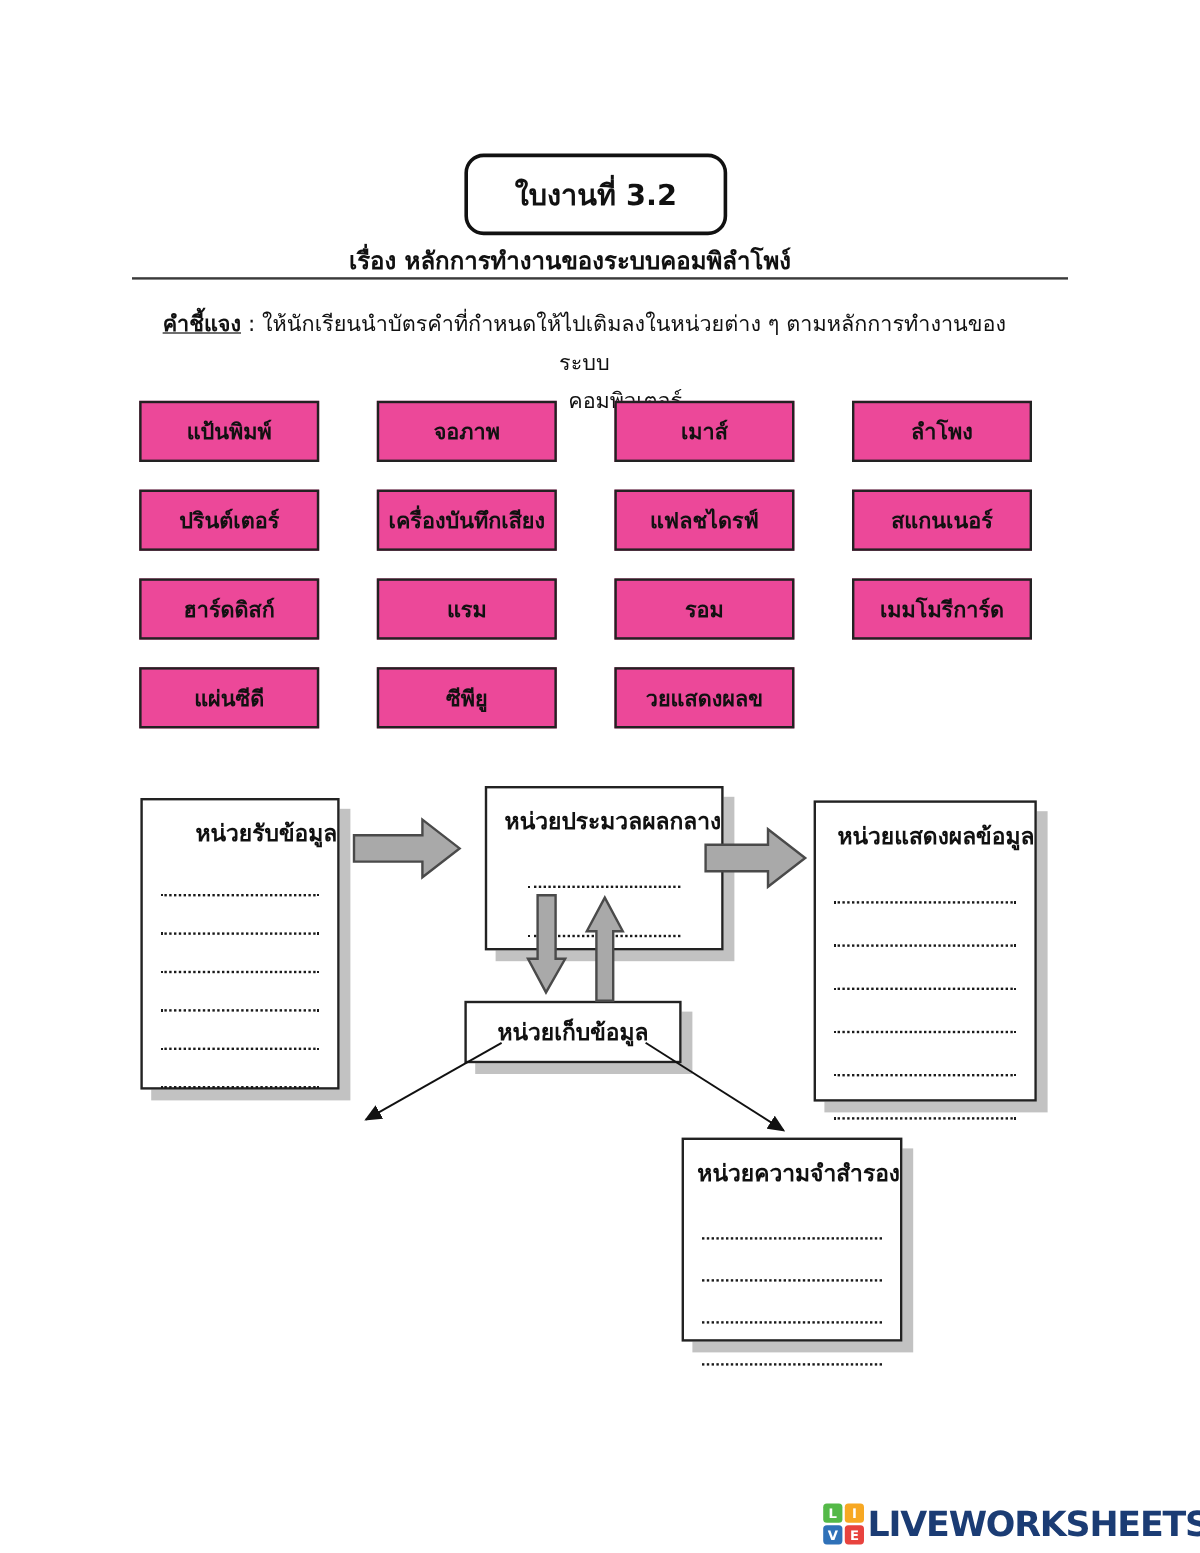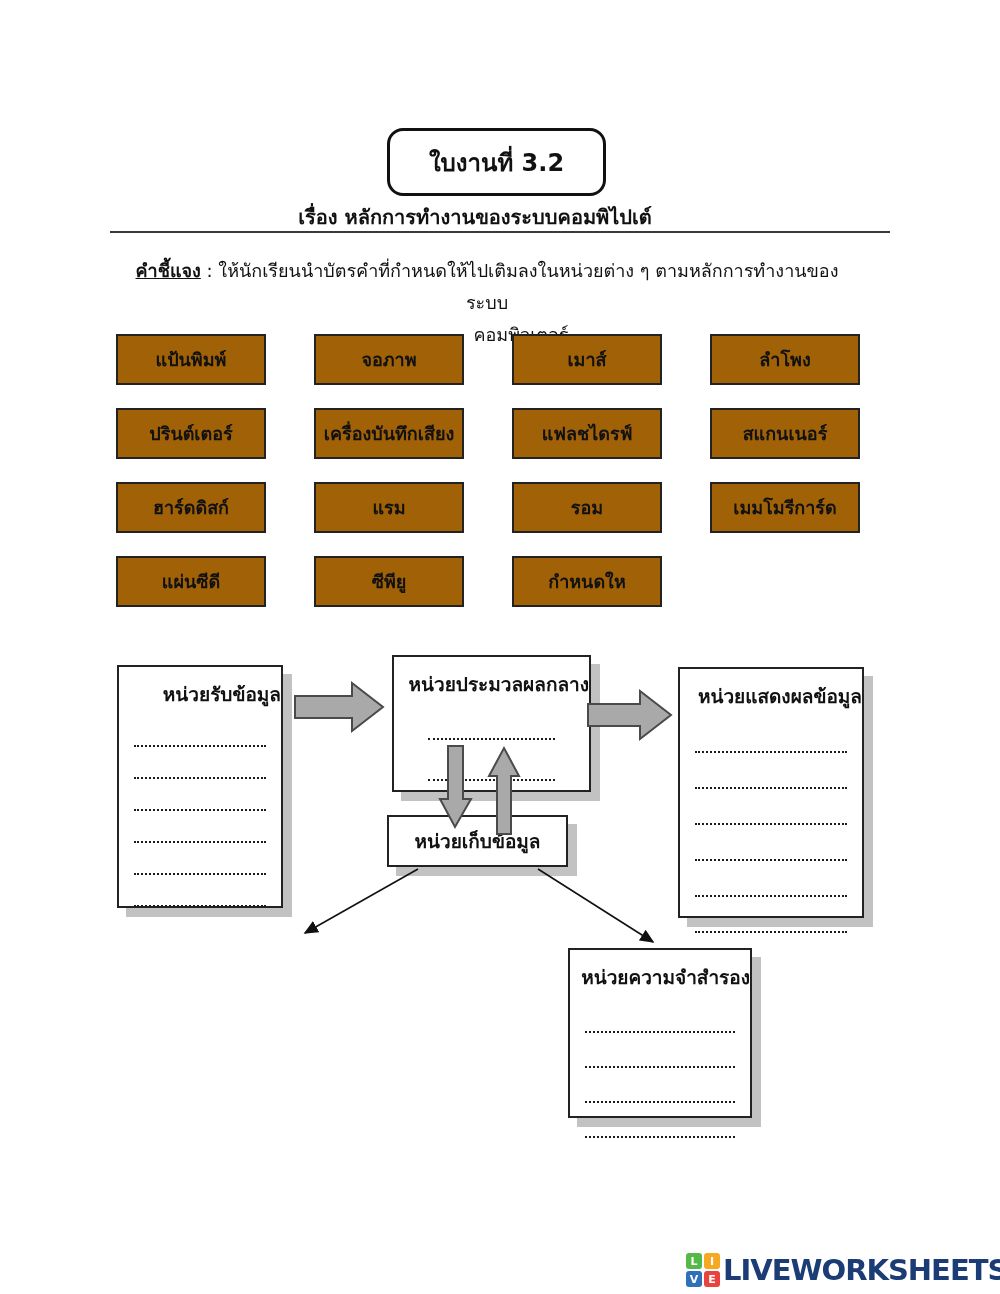--- a/index.html
+++ b/index.html
@@ -32,42 +32,42 @@
   .instr-label { font-weight:bold; text-decoration:underline; }
   .instr-line2 { margin-left:68px; }
 
   
   .card-grid {
     position:absolute; left:116px; top:334px;
     display:grid; grid-template-columns:repeat(4,150px);
     column-gap:48px; row-gap:23px;
   }
   .card {
-    height:51px; background:#a16207; border:2px solid #222; box-sizing:border-box;
+    height:51px; background:#ec4899; border:2px solid #222; box-sizing:border-box;
     display:flex; align-items:center; justify-content:center;
     font-size:18px; font-weight:bold; text-align:center;
   }
 
   
   .dbox {
     position:absolute; background:#fff; border:2px solid #222;
     box-shadow:9px 9px 0 #c2c2c2; box-sizing:border-box; z-index:1;
   }
   .dbox-title { text-align:right; font-size:19px; font-weight:bold; margin-top:12px; }
   .dots { margin:6px 15px 0; }
   .dot-line { border-bottom:2px dotted #1a1a1a; }
 
   .input-box  { left:117px; top:665px; width:166px; height:243px; }
   .input-box  .dot-line { height:30px; }
 
-  .cpu-box    { left:392px; top:655px; width:199px; height:137px; }
+  .cpu-box    { left:404px; top:655px; width:199px; height:137px; }
   .cpu-box .dots { margin:0 34px 0; }
   .cpu-box .dot-line { height:39px; }
 
-  .storage-box{ left:387px; top:815px; width:181px; height:52px;
+  .storage-box{ left:387px; top:834px; width:181px; height:52px;
                 display:flex; align-items:center; justify-content:center; }
   .storage-box .dbox-title { margin-top:0; }
 
   .output-box { left:678px; top:667px; width:186px; height:251px; }
   .output-box .dot-line { height:34px; }
 
   .mainmem-box{ left:216px; top:940px; width:167px; height:172px; }
   .secmem-box { left:568px; top:948px; width:184px; height:170px; }
   .mem .dot-line { height:33px; }
 
@@ -94,21 +94,21 @@
 </style>
 </head>
 <body>
 
 <div class="page">
 
   <div class="title-box">
     <span>ใบงานที่ 3.2</span>
   </div>
 
-  <div class="subject">เรื่อง หลักการทำงานของระบบคอมพิไปเต์</div>
+  <div class="subject">เรื่อง หลักการทำงานของระบบคอมพิลำโพง์</div>
 
   <hr class="rule">
 
   <div class="instructions">
     <span class="instr-label">คำชี้แจง</span><span> : </span><span>ให้นักเรียนนำบัตรคำที่กำหนดให้ไปเติมลงในหน่วยต่าง ๆ ตามหลักการทำงานของระบบ</span>
     <div class="instr-line2">คอมพิวเตอร์</div>
   </div>
 
   <div class="card-grid" id="cardGrid">
       <div class="card">
@@ -147,21 +147,21 @@
       <div class="card">
         <span>เมมโมรีการ์ด</span>
       </div>
       <div class="card">
         <span>แผ่นซีดี</span>
       </div>
       <div class="card">
         <span>ซีพียู</span>
       </div>
       <div class="card">
-        <span>กำหนดให</span>
+        <span>วยแสดงผลข</span>
       </div>
     </div>
 
   <div class="dbox input-box">
     <div class="dbox-title">หน่วยรับข้อมูล</div>
     <div class="dots">
         <div class="dot-line"></div>
         <div class="dot-line"></div>
         <div class="dot-line"></div>
         <div class="dot-line"></div>

